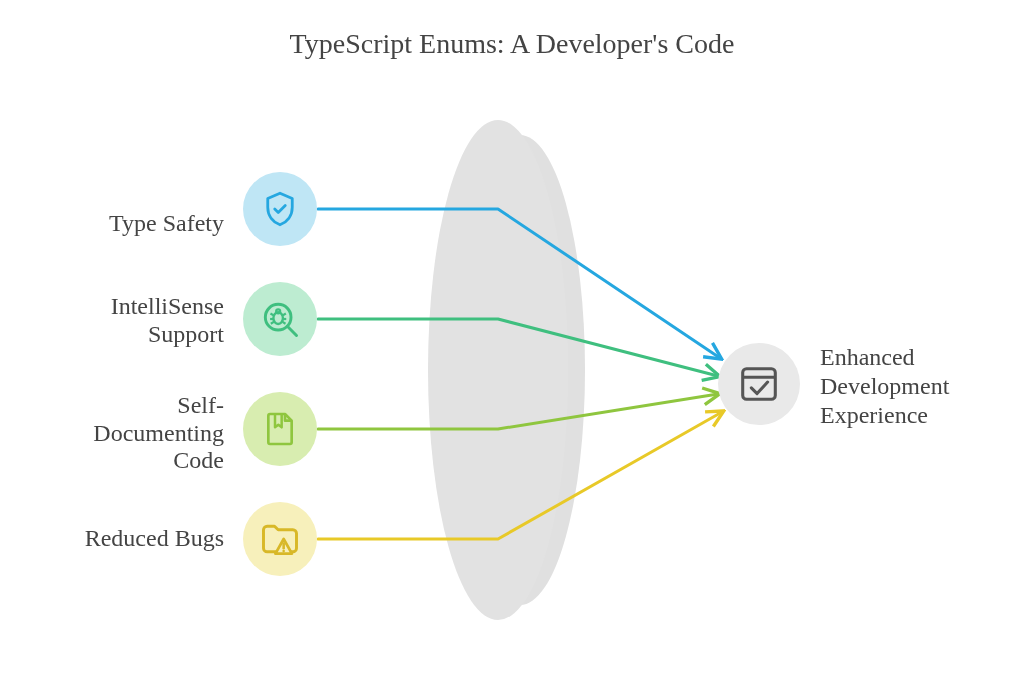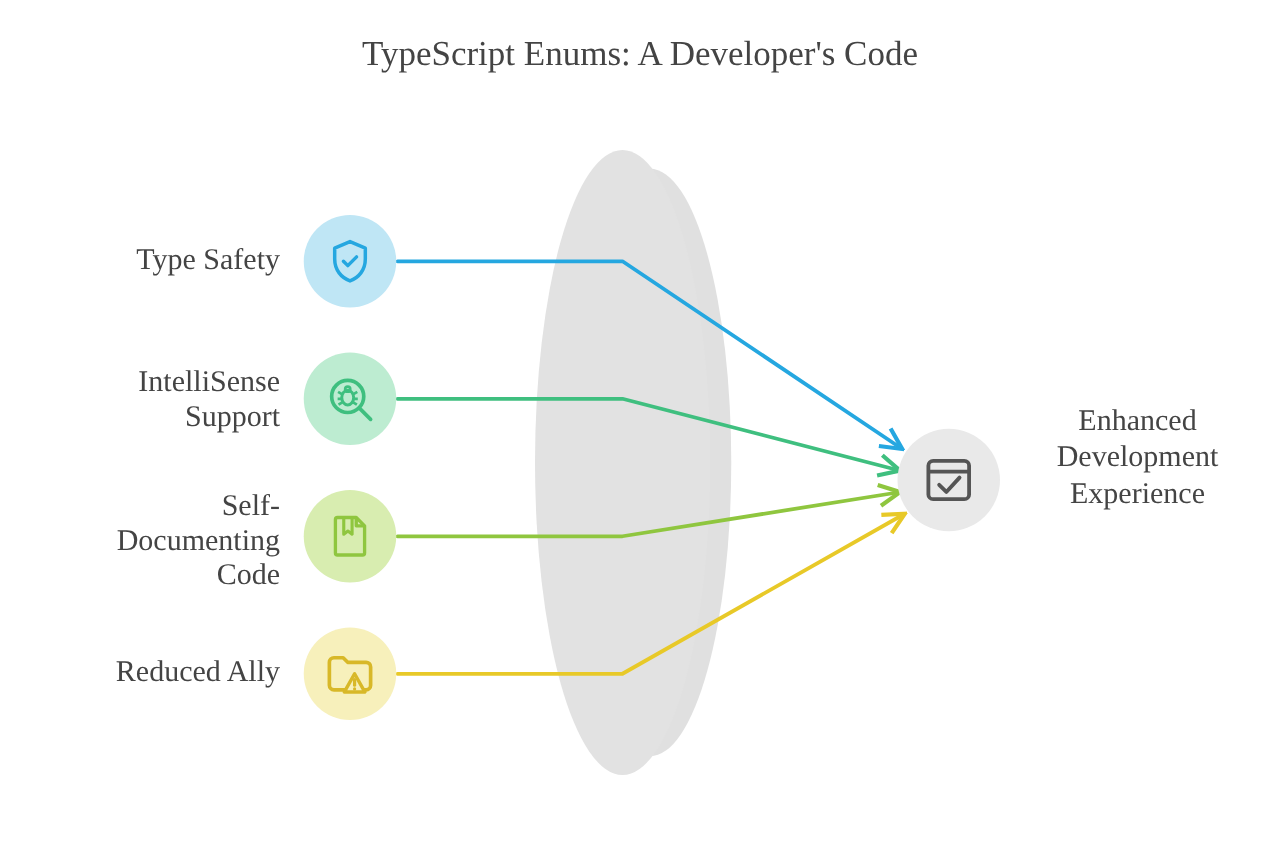--- a/index.html
+++ b/index.html
@@ -86,21 +86,21 @@
       <path d="M1 1 L9 5 L1 9" fill="none" stroke="#e8c928" stroke-width="1.6"></path>
     </marker>
   </defs>
 
   <path d="M318 209 L498 209 L720 358" fill="none" stroke="#25a7e0" stroke-width="3" stroke-linecap="round" stroke-linejoin="round" marker-end="url(#arr-blue)"></path>
   <path d="M318 319 L498 319 L718 376" fill="none" stroke="#3fbf7f" stroke-width="3" stroke-linecap="round" stroke-linejoin="round" marker-end="url(#arr-green)"></path>
   <path d="M318 429 L498 429 L718 394" fill="none" stroke="#8fc63f" stroke-width="3" stroke-linecap="round" stroke-linejoin="round" marker-end="url(#arr-lime)"></path>
   <path d="M318 539 L498 539 L722 412" fill="none" stroke="#e8c928" stroke-width="3" stroke-linecap="round" stroke-linejoin="round" marker-end="url(#arr-yellow)"></path>
 </svg>
 
-<div class="label" style="right:800px; top:195px;">Type Safety</div>
+<div class="label" style="right:800px; top:210px;">Type Safety</div>
 <div class="icon-circle" style="left:243px; top:172px; background:#bfe6f5;">
   <svg width="42" height="42" viewBox="0 0 24 24">
     <path d="M12 3 L5 6 V11 C5 16 8 19.5 12 21 C16 19.5 19 16 19 11 V6 Z" fill="none" stroke="#25a7e0" stroke-width="1.6" stroke-linejoin="round"></path>
     <path d="M9 12 L11 14 L15 10" fill="none" stroke="#25a7e0" stroke-width="1.6" stroke-linecap="round" stroke-linejoin="round"></path>
   </svg>
 </div>
 
 <div class="label" style="right:800px; top:293px;margin-left:38px;">IntelliSense<br>Support</div>
 <div class="icon-circle" style="left:243px; top:282px; background:#bdecd1;">
   <svg width="44" height="44" viewBox="0 0 24 24">
@@ -119,30 +119,30 @@
 
 <div class="label" style="right:800px; top:392px;text-align:right;">Self-<br>Documenting<br>Code</div>
 <div class="icon-circle" style="left:243px; top:392px; background:#d8edb0;">
   <svg width="40" height="40" viewBox="0 0 24 24">
     <path d="M6 3 H15 L19 7 V20 A1 1 0 0 1 18 21 H6 A1 1 0 0 1 5 20 V4 A1 1 0 0 1 6 3 Z" fill="none" stroke="#8fc63f" stroke-width="1.6" stroke-linejoin="round"></path>
     <path d="M15 3 V7 H19" fill="none" stroke="#8fc63f" stroke-width="1.6" stroke-linejoin="round"></path>
     <path d="M9 3 V11 L11 9.5 L13 11 V3" fill="none" stroke="#8fc63f" stroke-width="1.5" stroke-linejoin="round"></path>
   </svg>
 </div>
 
-<div class="label" style="right:800px; top:525px;">Reduced Ally</div>
+<div class="label" style="right:800px; top:525px;">Reduced Bugs</div>
 <div class="icon-circle" style="left:243px; top:502px; background:#f7f0bb;">
   <svg width="44" height="44" viewBox="0 0 24 24">
     <path d="M3 7 A2 2 0 0 1 5 5 H9 L11 7 H19 A2 2 0 0 1 21 9 V17 A2 2 0 0 1 19 19 H5 A2 2 0 0 1 3 17 Z" fill="none" stroke="#d8b828" stroke-width="1.6" stroke-linejoin="round"></path>
     <path d="M14 12 L18.5 20 H9.5 Z" fill="#f7f0bb" stroke="#d8b828" stroke-width="1.5" stroke-linejoin="round"></path>
     <line x1="14" y1="14.5" x2="14" y2="17" stroke="#d8b828" stroke-width="1.4" stroke-linecap="round"></line>
     <circle cx="14" cy="18.6" r="0.7" fill="#d8b828"></circle>
   </svg>
 </div>
 
 <div class="result-circle" style="left:718px; top:343px;">
   <svg width="46" height="46" viewBox="0 0 24 24">
     <rect x="3.5" y="4" width="17" height="16" rx="2" fill="none" stroke="#555" stroke-width="1.6"></rect>
     <line x1="3.5" y1="8.5" x2="20.5" y2="8.5" stroke="#555" stroke-width="1.6"></line>
     <path d="M8 14 L11 17 L16.5 11" fill="none" stroke="#555" stroke-width="1.6" stroke-linecap="round" stroke-linejoin="round"></path>
   </svg>
 </div>
-<div class="result-label" style="left:820px; top:323px; width:180px;text-align:center;">Enhanced<br>Development<br>Experience</div>
+<div class="result-label" style="left:820px; top:343px; width:180px;">Enhanced<br>Development<br>Experience</div>
 
 </body></html>

